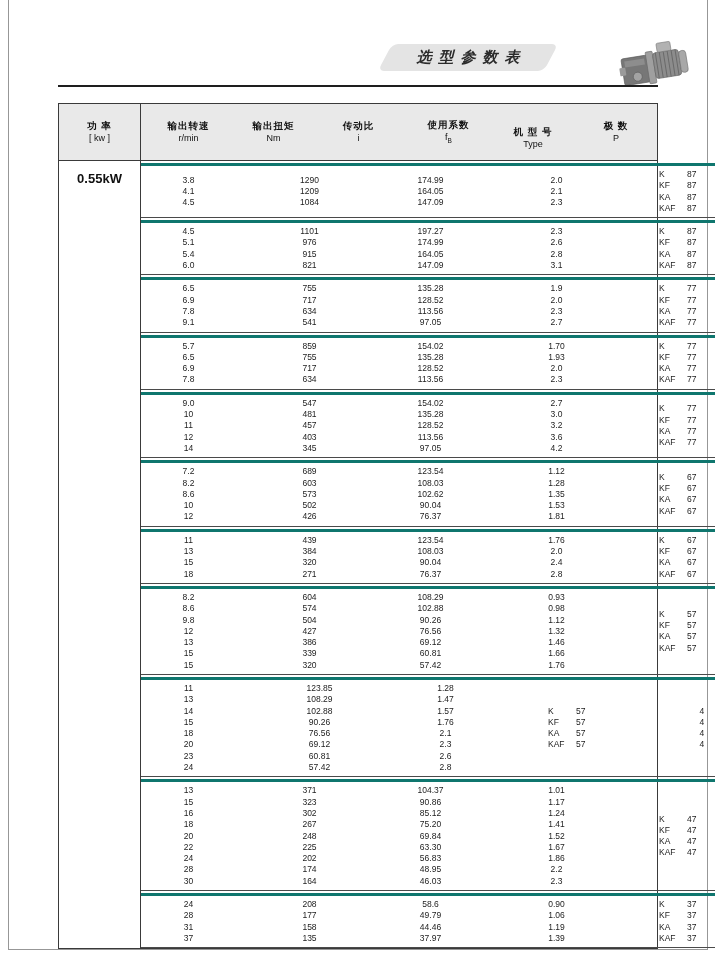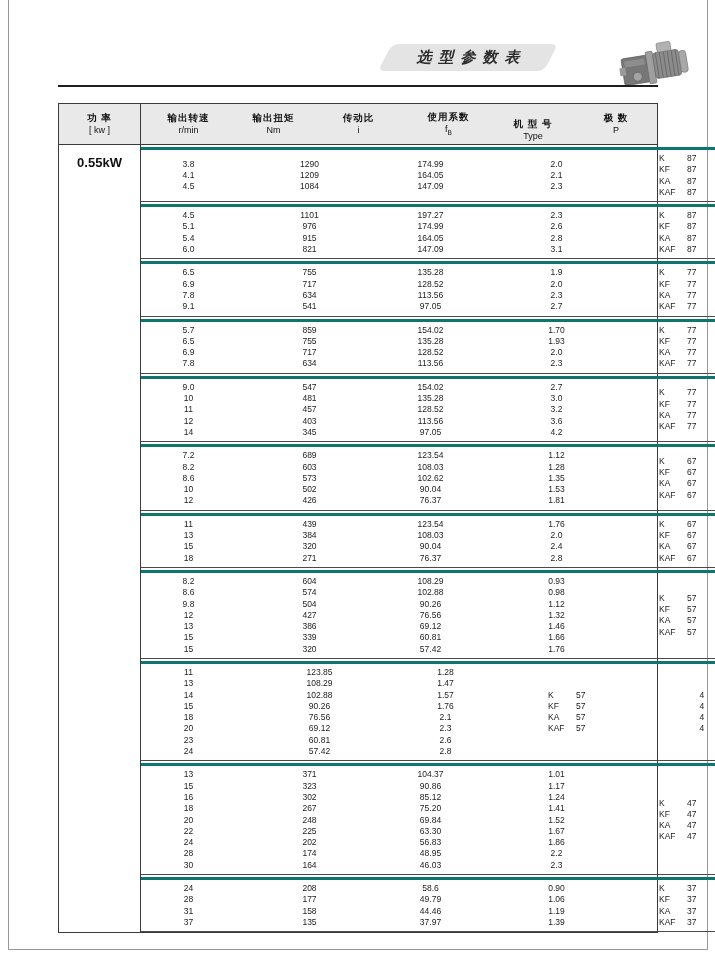--- a/index.html
+++ b/index.html
@@ -26,21 +26,21 @@
   .header-rule {
     position:absolute; left:58px; top:85px; width:600px; height:2px; background:#1e1e1e;
   }
   .motor-img { position:absolute; left:616px; top:36px; width:76px; height:54px; }
   
   .sel-table {
     position:absolute; left:58px; top:103px; width:600px;
     border:1px solid #3a3a3a; background:#fff;
   }
   .thead {
-    display:flex; height:41px; background:#e9e9e9;
+    display:flex; height:57px; background:#e9e9e9;
     border-bottom:1px solid #3a3a3a;
     font-size:9px;
   }
   .hcell {
     display:flex; flex-direction:column; justify-content:center; align-items:center;
     line-height:13px; color:#111;
   }
   .hcell .l1 { font-weight:bold; font-size:9.5px; letter-spacing:1px; }
   .hcell .l2 { font-size:9px; }
   .h-power { flex:0 0 82px; border-right:1px solid #3a3a3a; }

